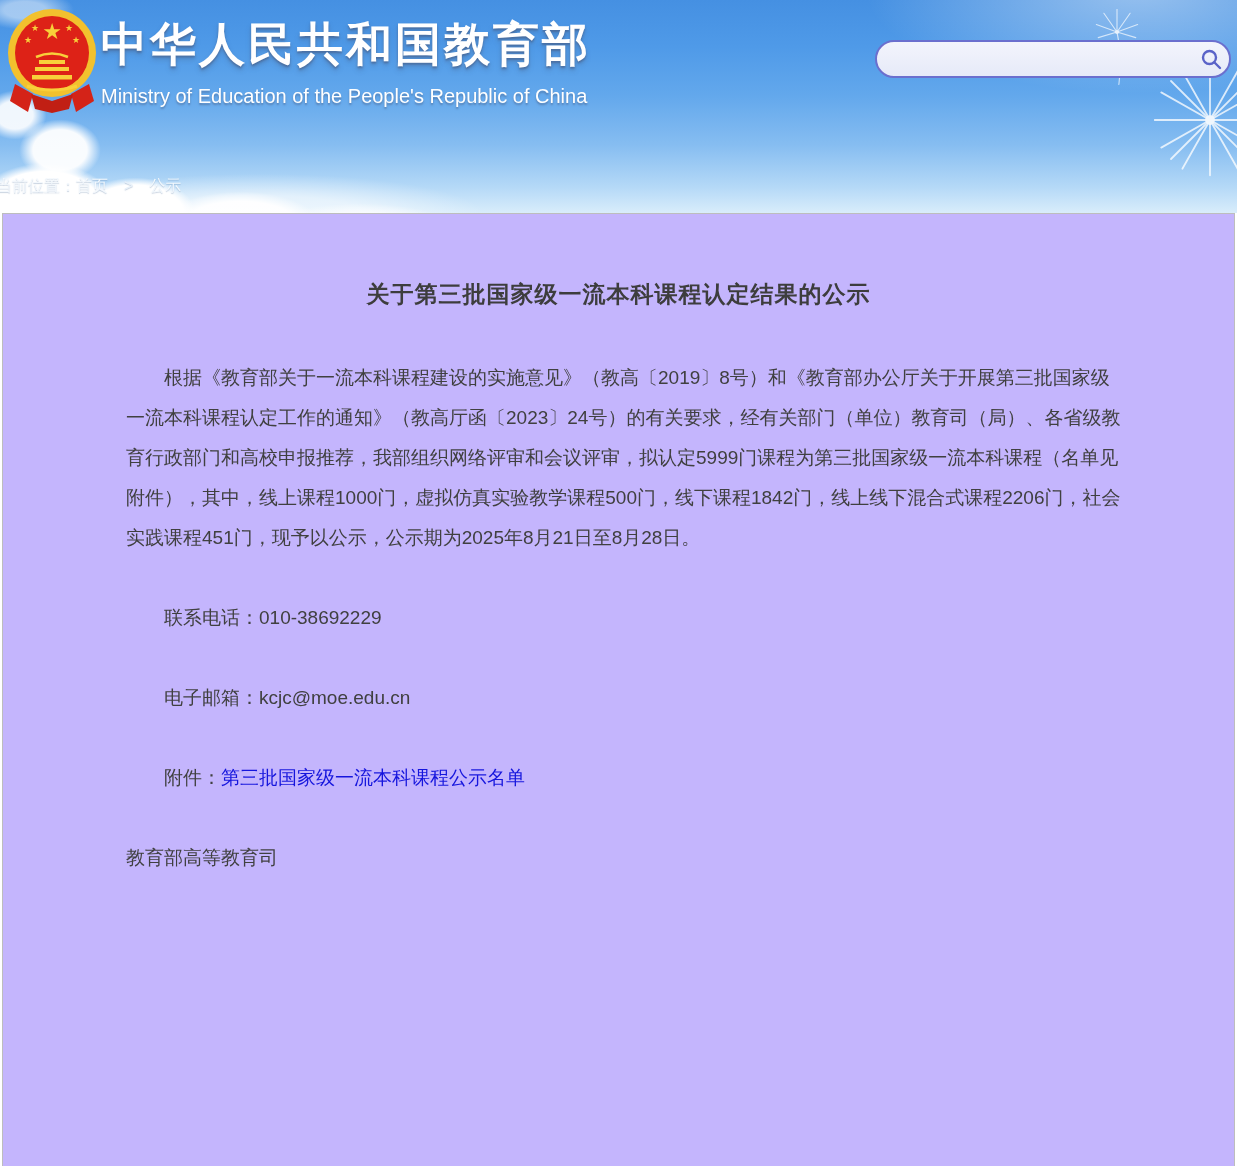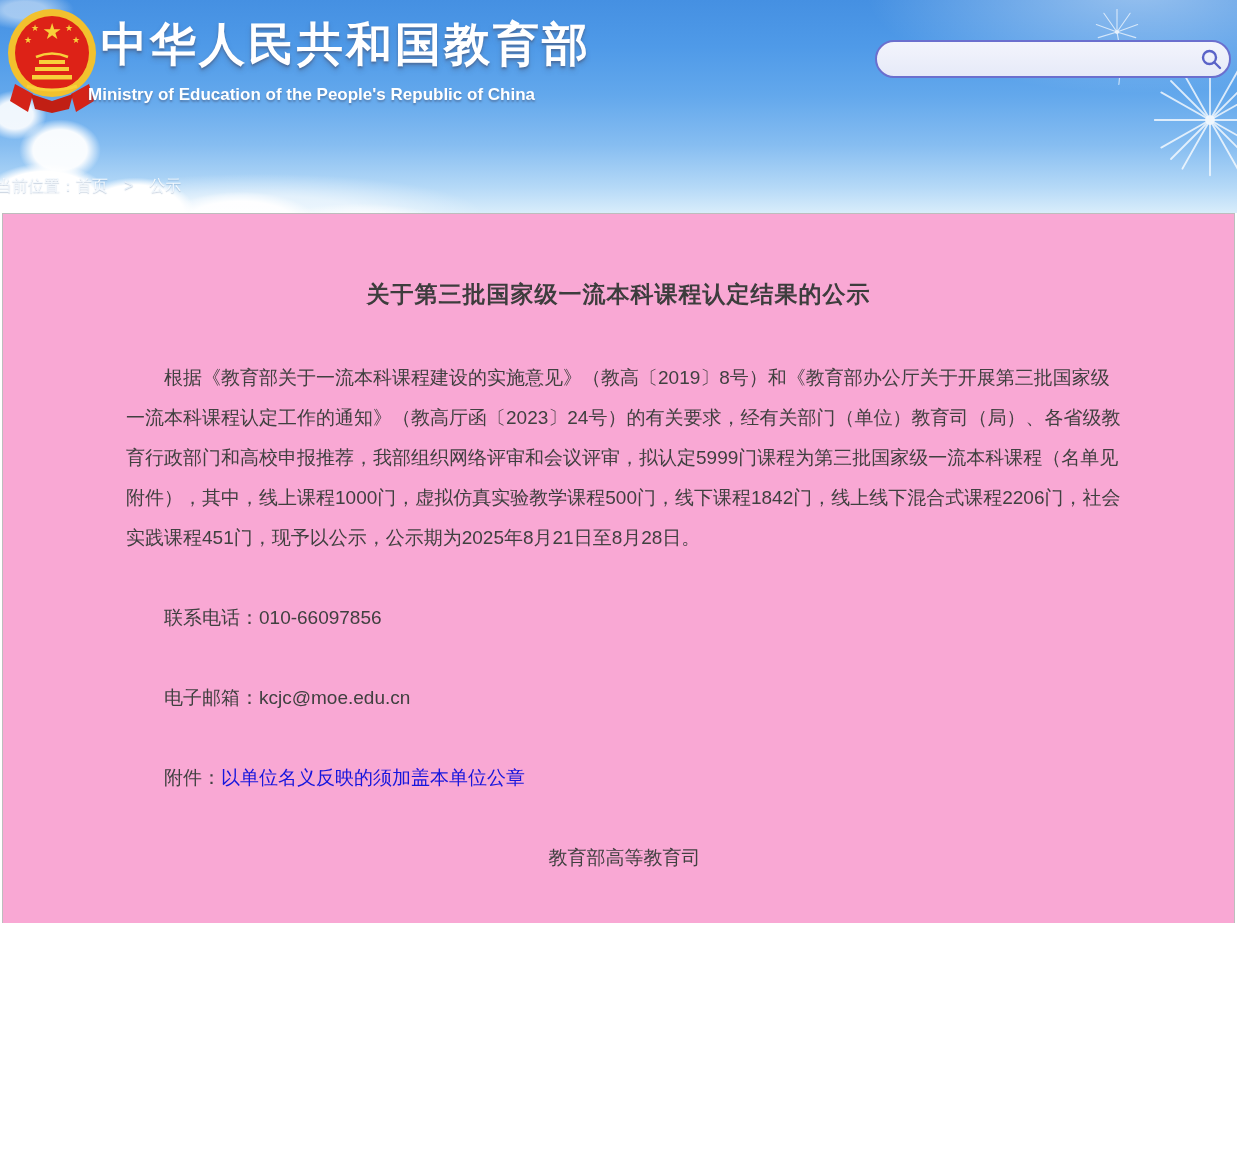--- a/index.html
+++ b/index.html
@@ -57,23 +57,23 @@
     left: 101px; top: 14px;
     font-size: 46px;
     font-weight: bold;
     letter-spacing: 3px;
     color: #ffffff;
     text-shadow: 0 2px 2px rgba(72,96,136,0.65), 0 4px 5px rgba(72,96,136,0.35);
     white-space: nowrap;
   }
   .site-subtitle {
     position: absolute;
-    left: 88px; top: 85px;
-    font-size: 17px;
-    font-weight: bold;
+    left: 101px; top: 85px;
+    font-size: 20px;
+    font-weight: normal;
     color: #ffffff;
     text-shadow: 0 2px 2px rgba(72,96,136,0.6);
     white-space: nowrap;
   }
 
   .searchbox {
     position: absolute;
     left: 875px; top: 40px;
     width: 356px; height: 38px;
     border: 2px solid #6b6fce;
@@ -118,22 +118,22 @@
   .breadcrumb .sep {
     display: inline-block;
     padding: 0 16px;
     color: #e8f1fa;
   }
 
   
   .content {
     position: absolute;
     left: 2px; top: 213px;
-    width: 1233px; height: 710px;
-    background: #f9a8d4;
+    width: 1233px; height: 953px;
+    background: #c4b5fd;
     border: 1px solid #bdbdbd;
     border-bottom: none;
     padding: 0 111px;
   }
   .content h1 {
     padding-top: 64px;
     margin: 0 0 48px 0;
     text-align: center;
     font-size: 23px;
     line-height: 32px;
@@ -142,21 +142,21 @@
     letter-spacing: 1px;
   }
   .content p {
     font-size: 19px;
     line-height: 40px;
     margin: 0 0 40px 12px;
     color: #404040;
     text-indent: 2em;
   }
   .content p.right {
-    text-align: center;
+    text-align: left;
     text-indent: 0;
   }
   .attach-link {
     color: #1515dd;
     text-decoration: none;
     cursor: pointer;
   }
 </style>
 </head>
 <body>
@@ -238,23 +238,23 @@
     <nav class="breadcrumb">
       <span>当前位置：</span><a href="#">首页</a><span class="sep">&gt;</span><a href="#">公示</a>
     </nav>
   </header>
 
   <main class="content">
     <h1>关于第三批国家级一流本科课程认定结果的公示</h1>
 
     <p>根据《教育部关于一流本科课程建设的实施意见》（教高〔2019〕8号）和《教育部办公厅关于开展第三批国家级一流本科课程认定工作的通知》（教高厅函〔2023〕24号）的有关要求，经有关部门（单位）教育司（局）、各省级教育行政部门和高校申报推荐，我部组织网络评审和会议评审，拟认定5999门课程为第三批国家级一流本科课程（名单见附件），其中，线上课程1000门，虚拟仿真实验教学课程500门，线下课程1842门，线上线下混合式课程2206门，社会实践课程451门，现予以公示，公示期为2025年8月21日至8月28日。</p>
 
-    <p>联系电话：010-66097856</p>
+    <p>联系电话：010-38692229</p>
     <p>电子邮箱：kcjc@moe.edu.cn</p>
 
     <p>
-      <span>附件：</span><a class="attach-link" href="#">以单位名义反映的须加盖本单位公章</a>
+      <span>附件：</span><a class="attach-link" href="#">第三批国家级一流本科课程公示名单</a>
     </p>
 
     <p class="right">教育部高等教育司</p>
   </main>
 
 </div>
 
 </body></html>

